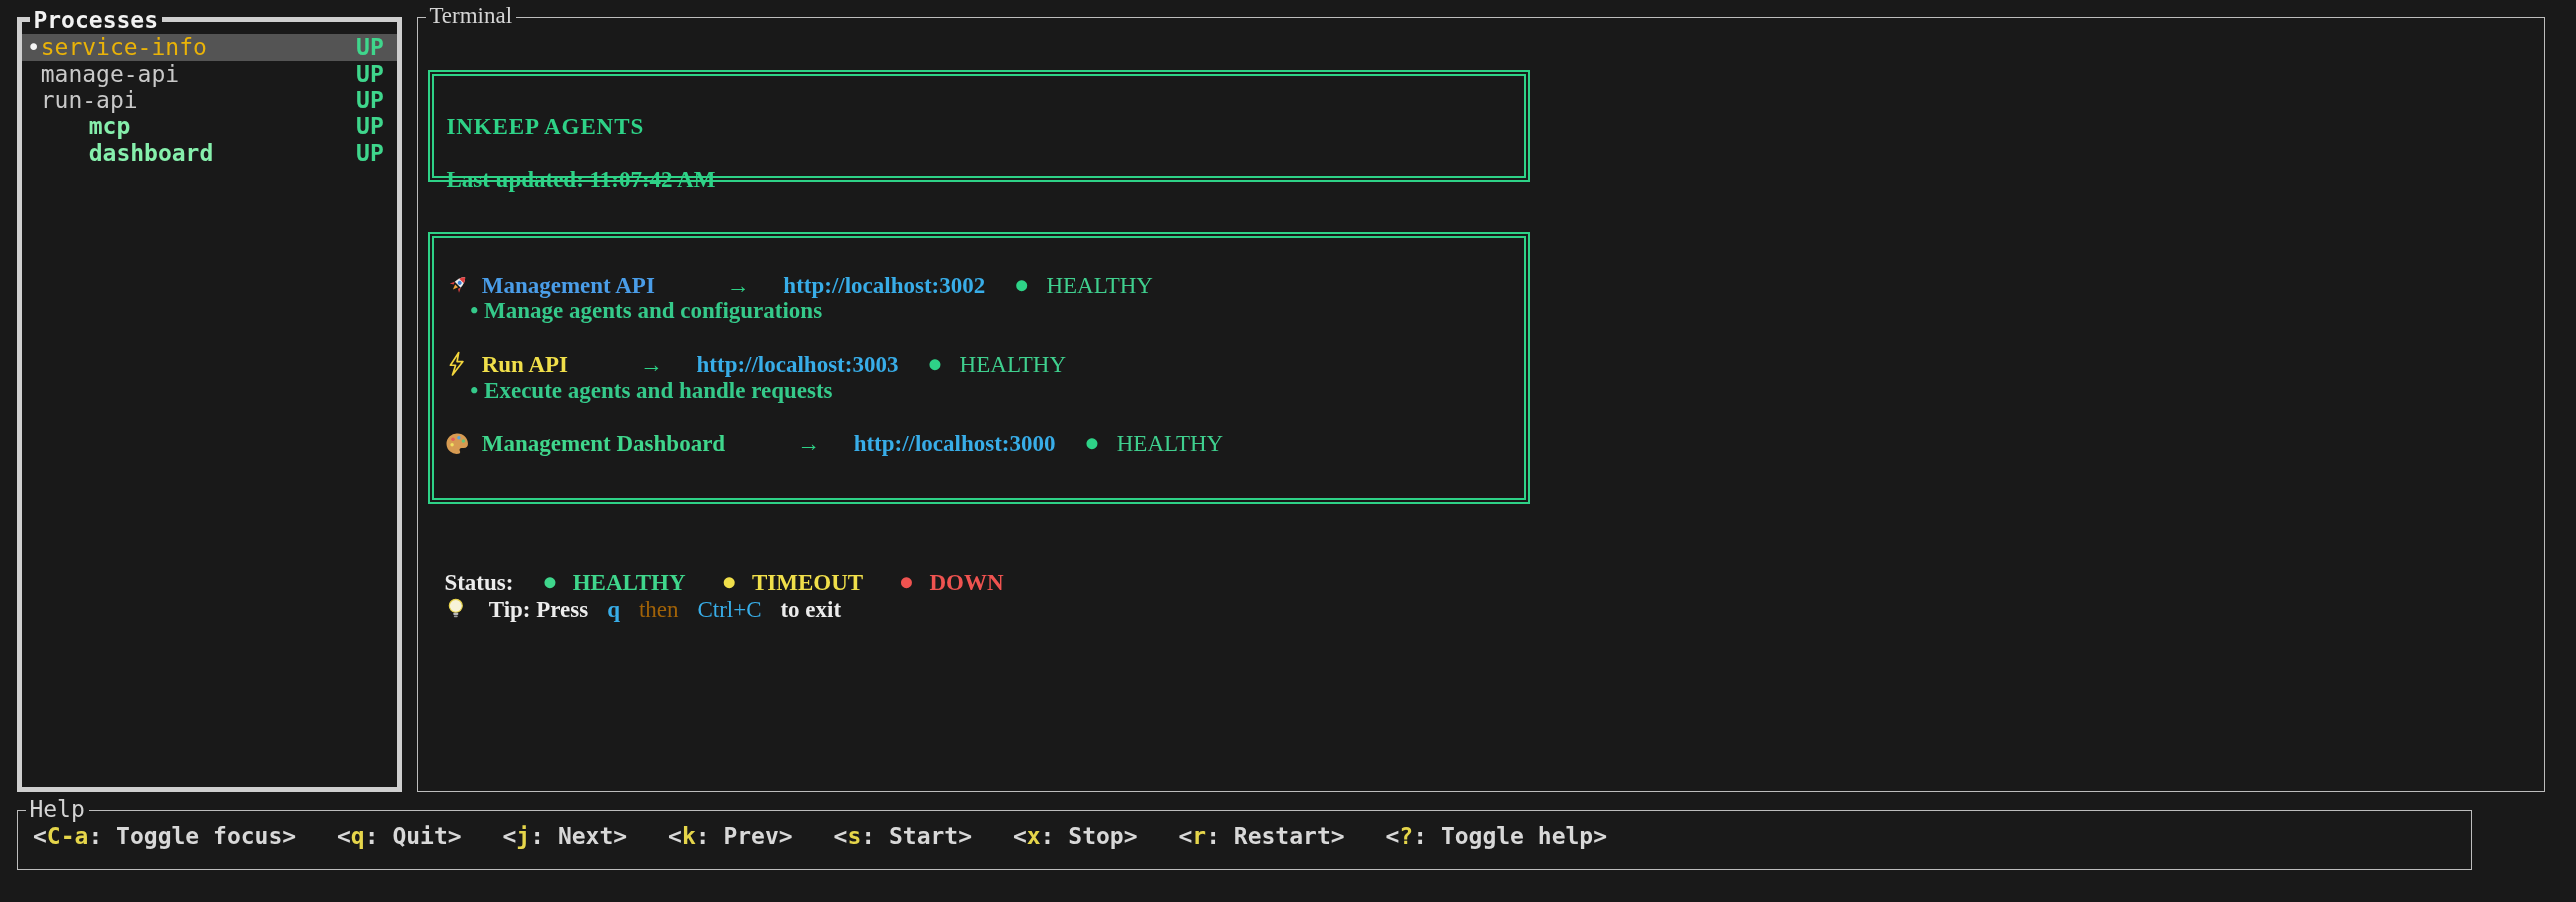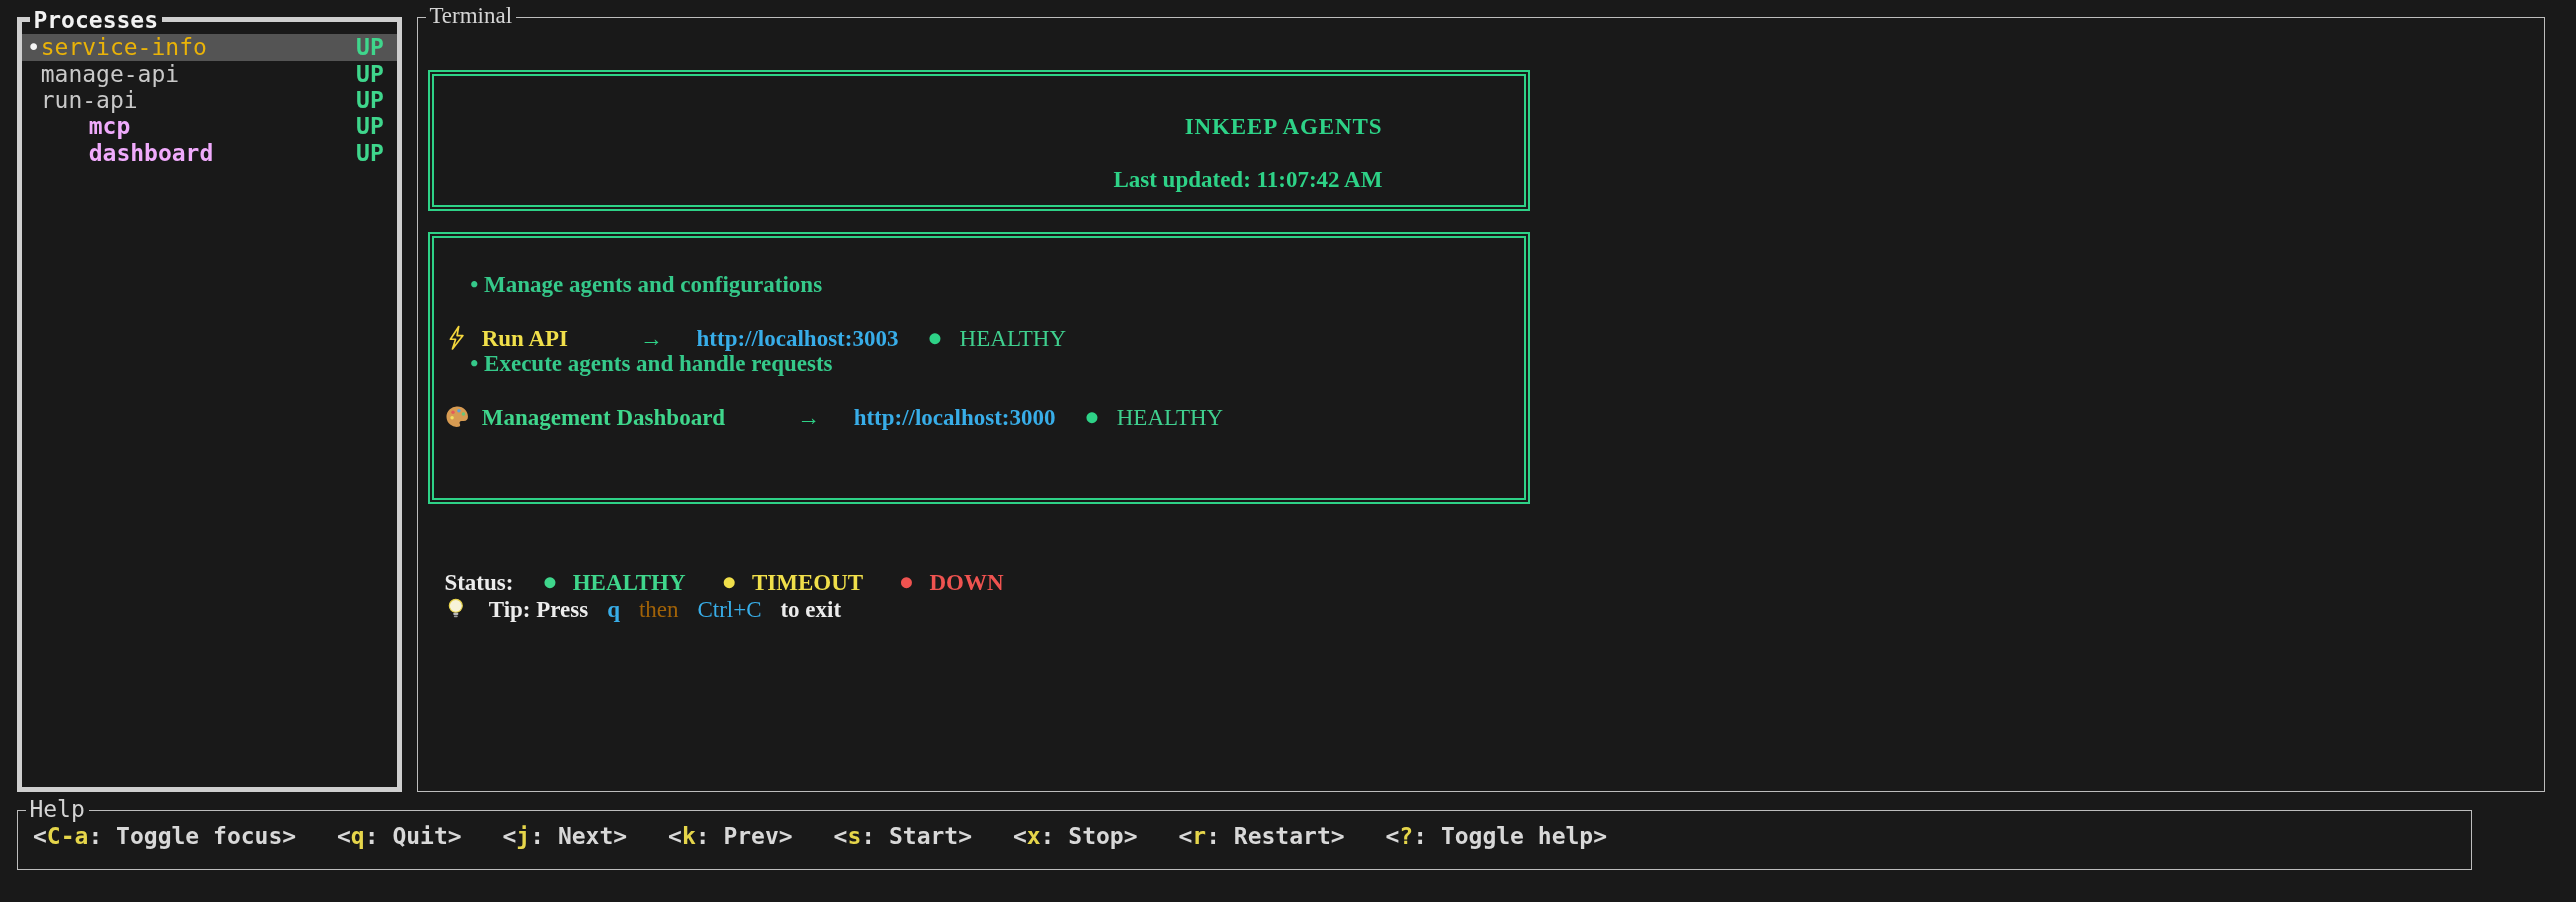--- a/index.html
+++ b/index.html
@@ -17,27 +17,27 @@
   .panel-title.focused { font-weight:bold; color:#f2f2f2; }
 
   
   #processes { left:17px; top:17px; width:385px; height:775px; border:5.7px solid #cfcfcf; }
   .proc-list { padding-top:12.3px; }
   .proc-row { display:flex; align-items:center; height:26.4px; padding:0 13.2px 0 4.7px; }
   .proc-row.selected { background:#545454; }
   .proc-prefix { width:14px; color:#f5f5f5; }
   .proc-label { flex:1; color:#c9c9c9; white-space:nowrap; }
   .proc-row.selected .proc-label { color:#eab308; }
-  .proc-row.boldrow .proc-label { font-weight:bold; color:#f0abfc;padding-left:48px; }
+  .proc-row.boldrow .proc-label { font-weight:bold; color:#86efac;padding-left:48px; }
   .proc-status { font-weight:bold; color:#3fd68c; }
 
   
   #terminal { left:417px; top:17px; width:2128px; height:775px; border:1.9px solid #bdbdbd;font-family:Liberation Serif, serif; }
   .greenbox { position:absolute; left:10.4px; width:1102px; border:6.6px double #2ed287; }
-  #banner-box { top:52px; height:141px; padding:38px 142px 0 12px; text-align:right; }
+  #banner-box { top:52px; height:112px; padding:38px 142px 0 12px; text-align:left; }
   .banner-heading { font-weight:bold; color:#2ed287; margin-bottom:26.4px; letter-spacing:0.9px; }
   .banner-updated { font-weight:bold; color:#2ed287; }
   #services-box { top:214px; height:272px; padding:34px 0 0 10.4px; }
   .svc-title { height:26.4px; white-space:nowrap; }
   .svc-icon { display:inline-block; width:25.5px; height:25.5px; vertical-align:-4.7px; margin-right:5.7px; }
   .svc-name { font-weight:bold; }
   .svc-arrow { color:#2ed287; font-weight:bold; margin:0 28px 0 66px; }
   .svc-url { font-weight:bold; color:#38ade8; }
   .svc-dot { color:#2ed287; font-size:25.5px; margin-left:23px; }
   .svc-status { color:#3fcf8e; margin-left:11.3px; }
@@ -109,20 +109,37 @@
   <div class="panel" id="terminal">
     <div class="panel-title">Terminal</div>
 
     <div class="greenbox" id="banner-box">
       <div class="banner-heading">INKEEP AGENTS</div>
       <div class="banner-updated">Last updated: 11:07:42 AM</div>
     </div>
 
     <div class="greenbox" id="services-box">
 
+      <div class="svc-title">
+        <span class="svc-icon"><svg width="25.5" height="25.5" viewBox="0 0 28 28">
+              <g transform="rotate(45 14 14)">
+                <path d="M14 2.5c3 2.6 4.6 7.2 4.6 11.5H9.4C9.4 9.7 11 5.1 14 2.5Z" fill="#ececec"></path>
+                <path d="M14 2.5c1.6 1.4 2.8 3.4 3.6 5.6l-7.2 0C11.2 5.9 12.4 3.9 14 2.5Z" fill="#e04040"></path>
+                <circle cx="14" cy="11" r="2.2" fill="#3b7fd4"></circle>
+                <path d="M9.4 14 6.8 19.2l3.8-2.2z" fill="#e04040"></path>
+                <path d="M18.6 14l2.6 5.2-3.8-2.2z" fill="#e04040"></path>
+                <path d="M11.8 15.8h4.4L14 21.5z" fill="#f2a33c"></path>
+              </g>
+            </svg></span>
+        <span class="svc-name" style="color: rgb(74, 157, 232);">Management API</span>
+        <span class="svc-arrow">→</span>
+        <span class="svc-url">http://localhost:3002</span>
+        <span class="svc-dot">●</span>
+        <span class="svc-status">HEALTHY</span>
+      </div>
       <div class="svc-desc">• Manage agents and configurations</div>
       <div class="svc-gap"></div>
 
       <div class="svc-title">
         <span class="svc-icon"><svg width="25.5" height="25.5" viewBox="0 0 26 26">
               <path d="M14 1.5 5.5 14.5h5.3L7.6 24.5 18.3 10.8h-6z" fill="none" stroke="#f2d53c" stroke-width="1.7" stroke-linejoin="round"></path>
             </svg></span>
         <span class="svc-name" style="color: rgb(240, 223, 74);">Run API</span>
         <span class="svc-arrow">→</span>
         <span class="svc-url">http://localhost:3003</span>

